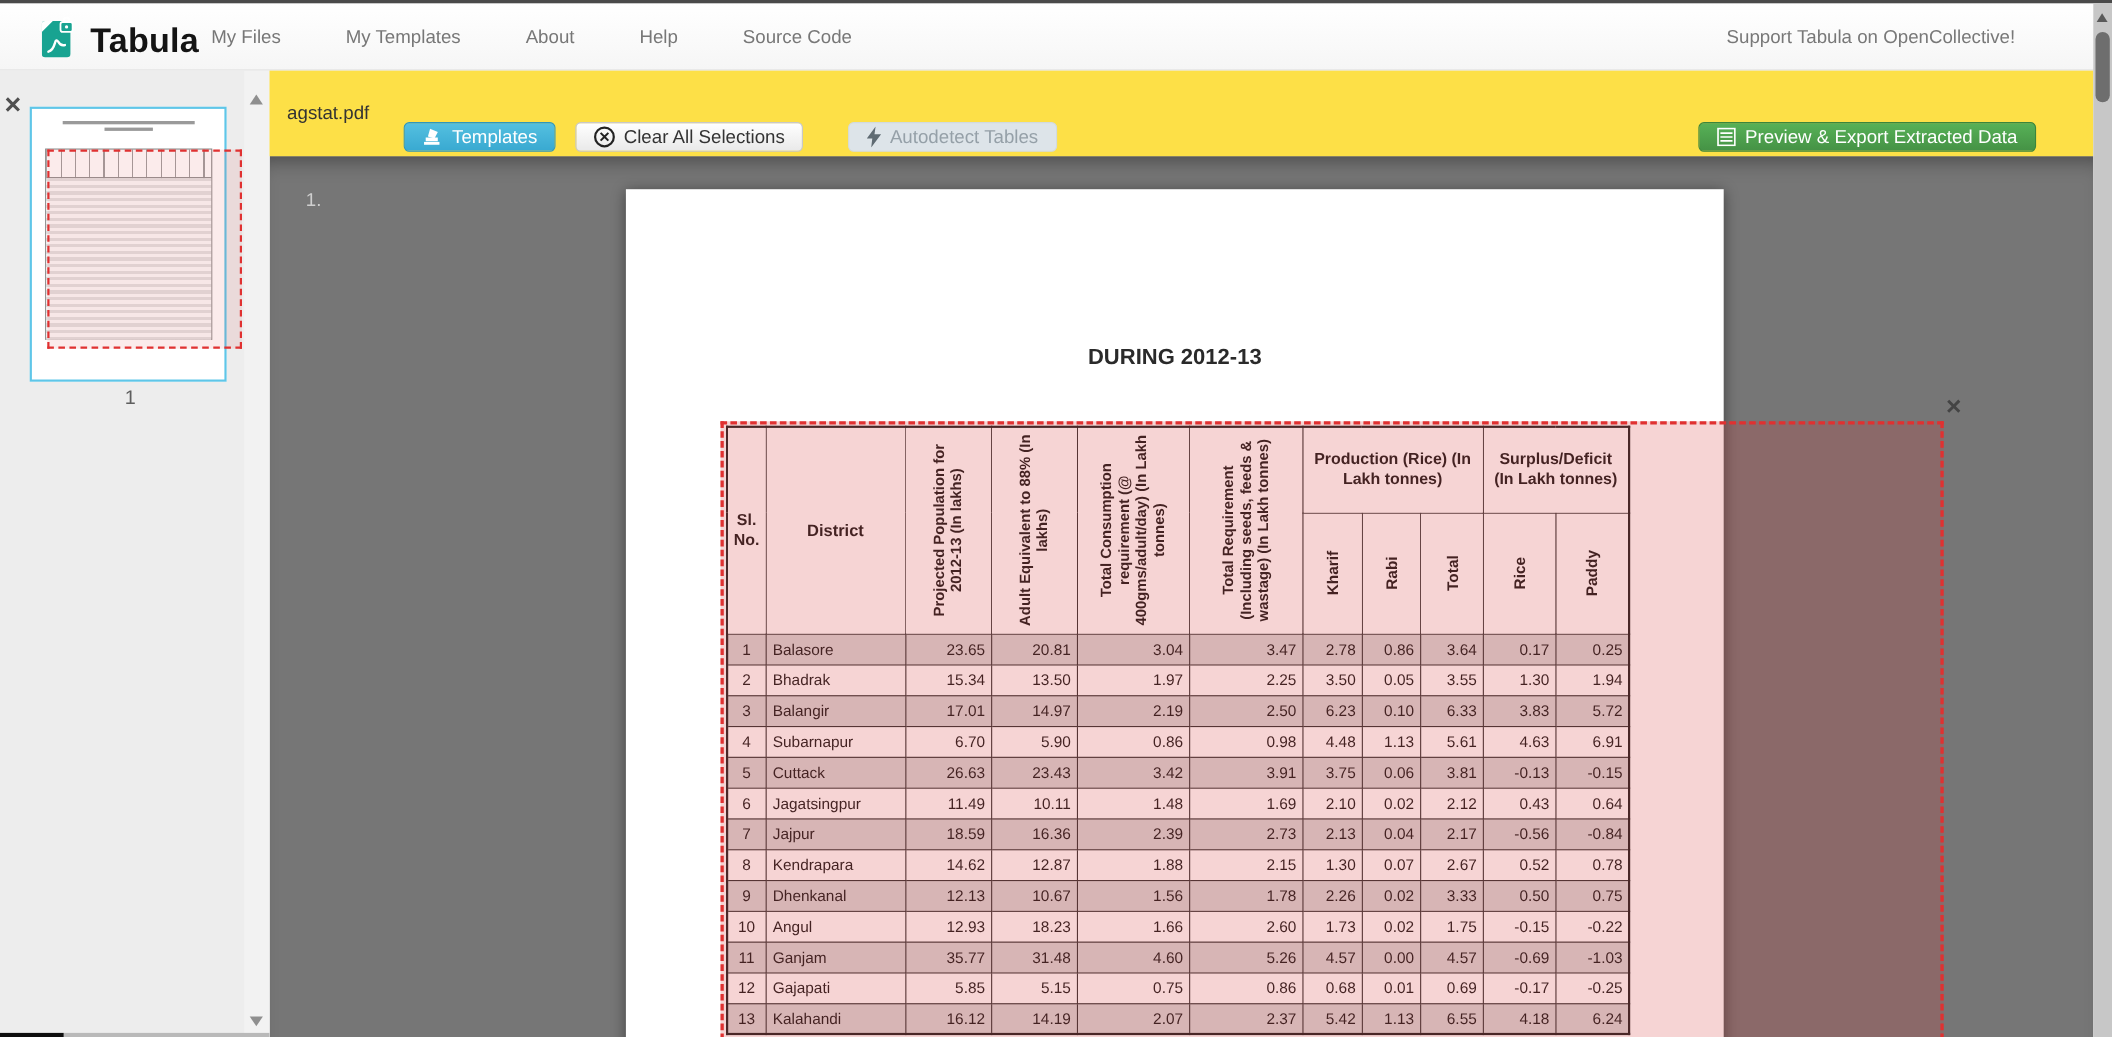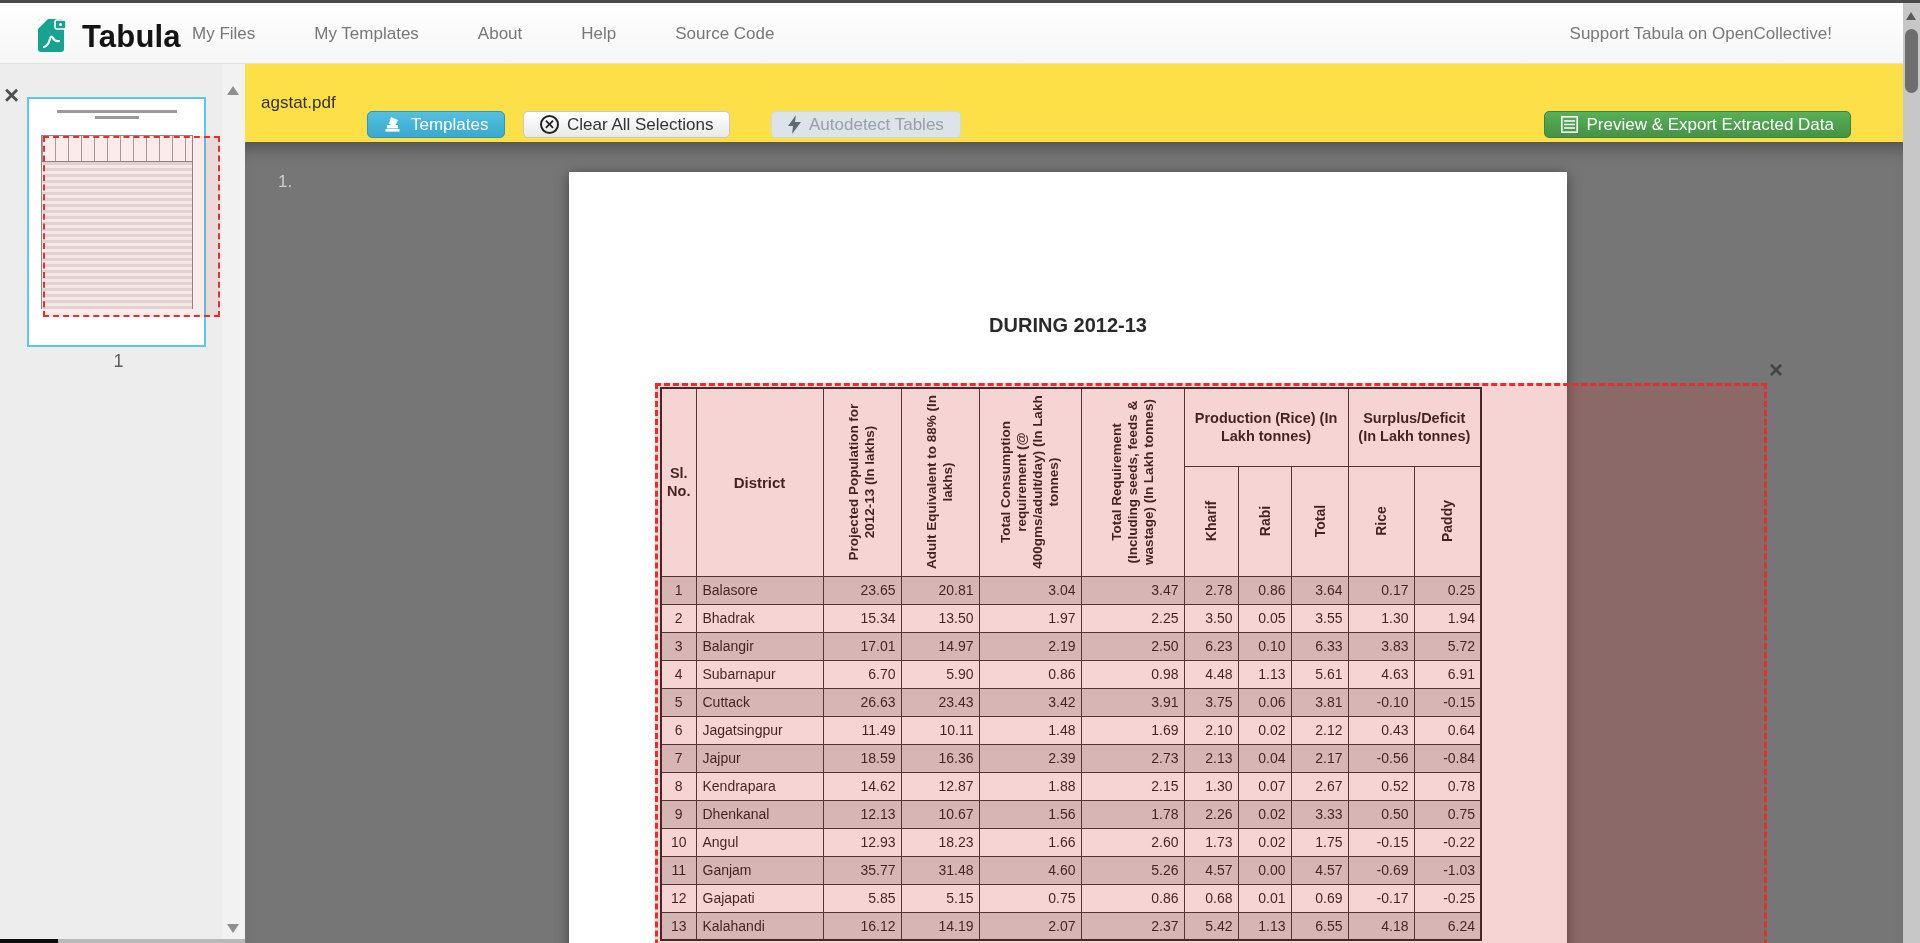--- a/index.html
+++ b/index.html
@@ -302,21 +302,21 @@
           <tr>
             <td class="c-sl">5</td>
             <td class="c-dist">Cuttack</td>
             <td class="c-num">26.63</td>
             <td class="c-num">23.43</td>
             <td class="c-num">3.42</td>
             <td class="c-num">3.91</td>
             <td class="c-num">3.75</td>
             <td class="c-num">0.06</td>
             <td class="c-num">3.81</td>
-            <td class="c-num">-0.10</td>
+            <td class="c-num">-0.13</td>
             <td class="c-num">-0.15</td>
           </tr>
           <tr>
             <td class="c-sl">6</td>
             <td class="c-dist">Jagatsingpur</td>
             <td class="c-num">11.49</td>
             <td class="c-num">10.11</td>
             <td class="c-num">1.48</td>
             <td class="c-num">1.69</td>
             <td class="c-num">2.10</td>

